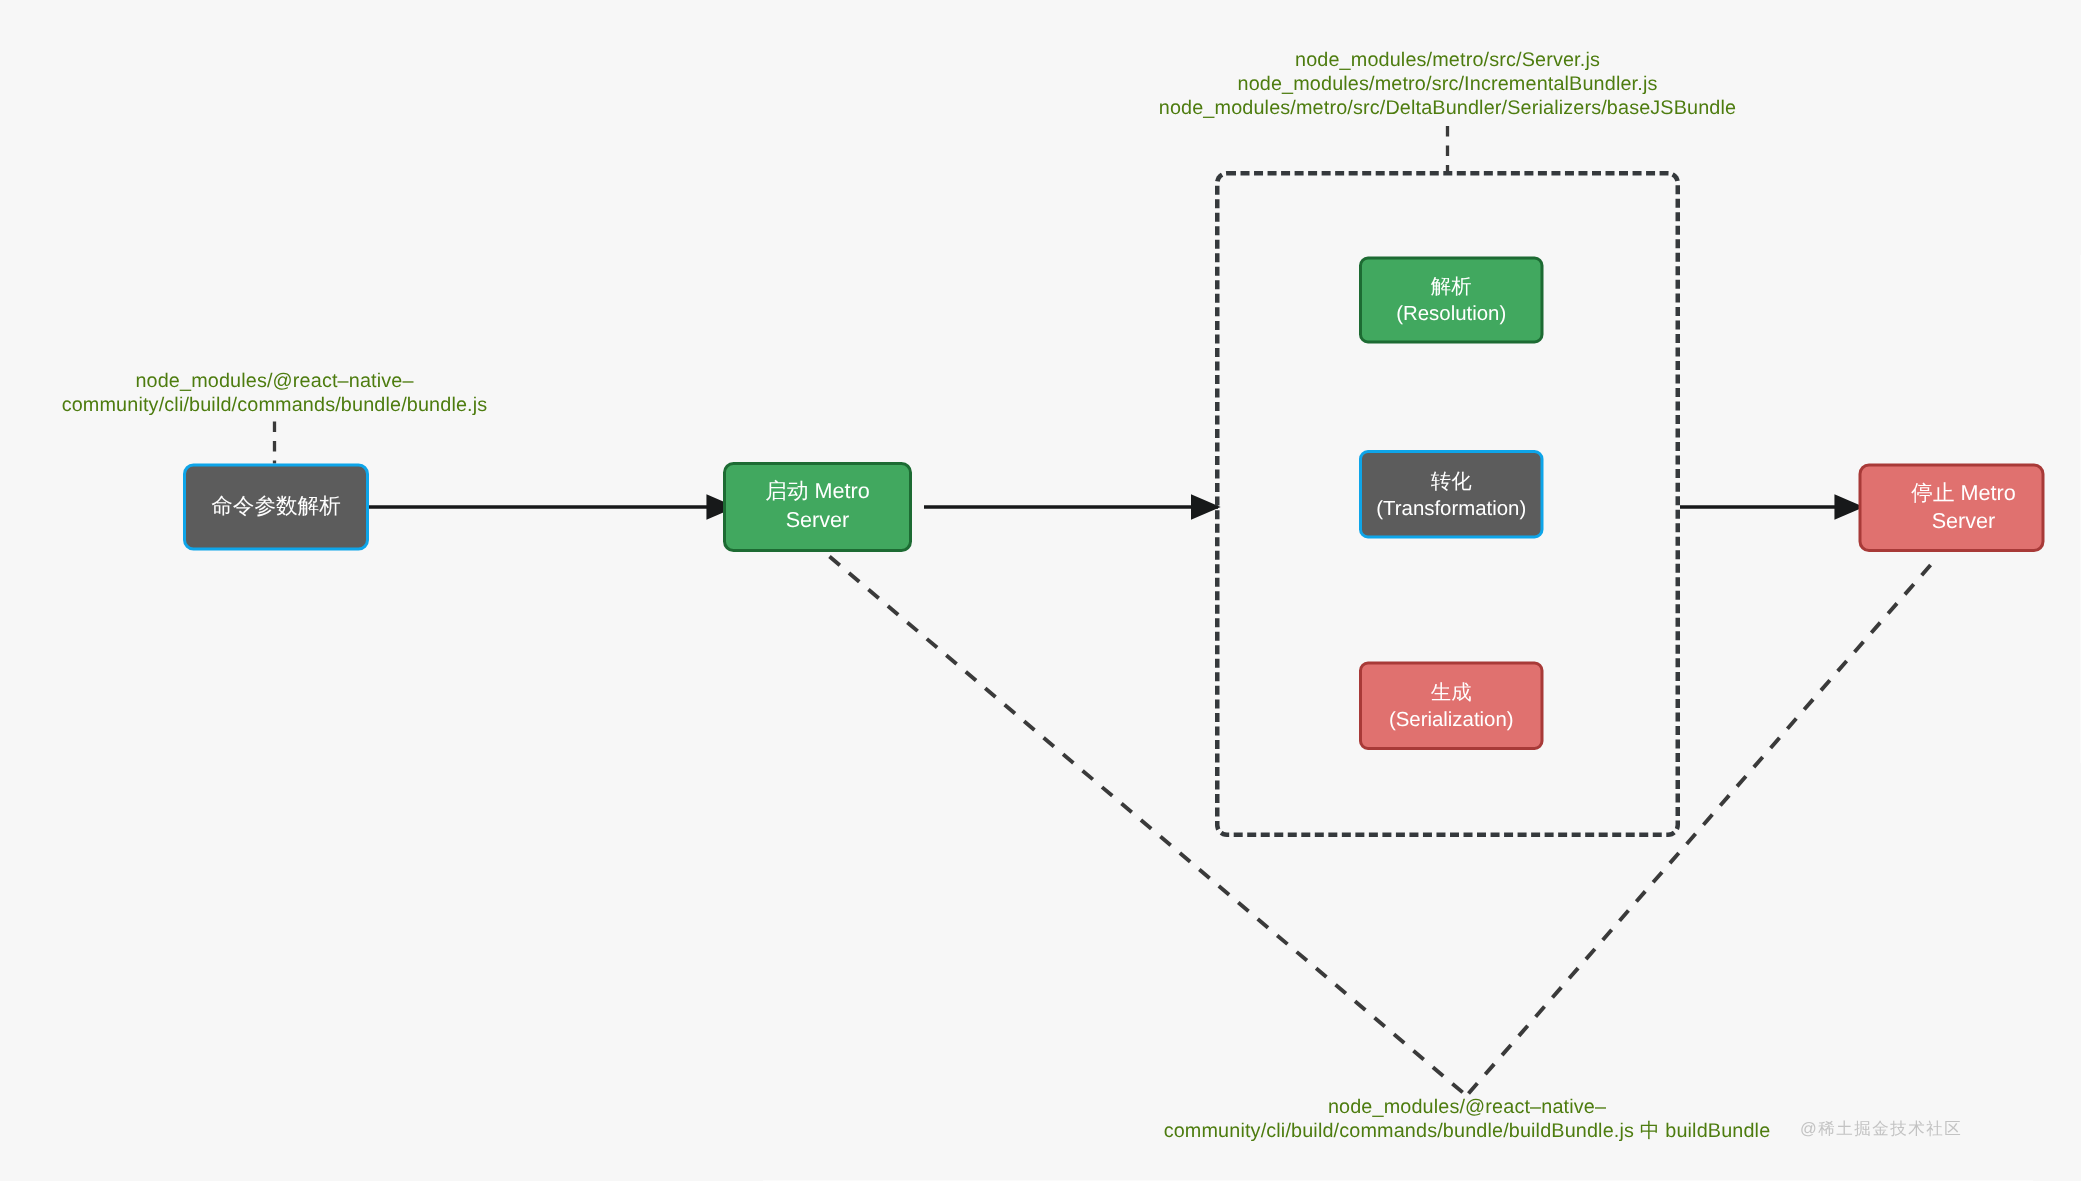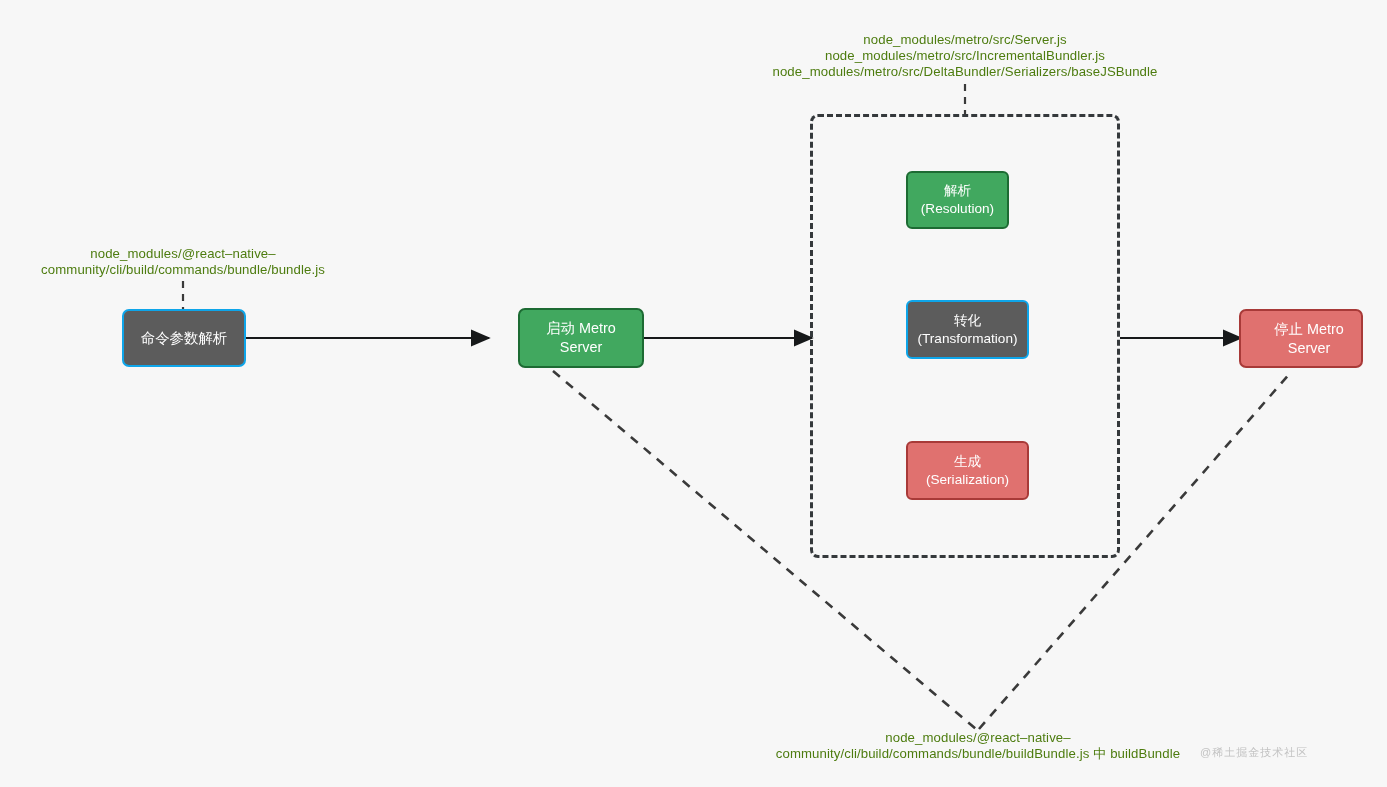--- a/index.html
+++ b/index.html
@@ -124,29 +124,29 @@
   <div class="code-label" style="left:23px; top:246px; width:320px;">node_modules/@react–native–
 community/cli/build/commands/bundle/bundle.js</div>
 
   <div class="code-label" style="left:737px; top:730px; width:482px;">node_modules/@react–native–
 community/cli/build/commands/bundle/buildBundle.js 中 buildBundle</div>
 
   <div class="node gray" style="left:122px; top:309px; width:124px; height:58px;text-align:center;">
     <span>命令参数解析</span>
   </div>
 
-  <div class="node green" style="left:518px; top:308px; width:126px; height:60px;">
+  <div class="node green" style="left:482px; top:308px; width:126px; height:60px;">
     <span>启动 Metro Server</span>
   </div>
 
   <div class="node red" style="left:1239px; top:309px; width:124px; height:59px;padding-left:22px;">
     <span>停止 Metro Server</span>
   </div>
 
-  <div class="node green inner" style="left:906px; top:171px; width:103px; height:58px; white-space:pre-line;">
+  <div class="node green inner" style="left:906px; top:171px; width:123px; height:58px; white-space:pre-line;">
     <span>解析
 (Resolution)</span>
   </div>
 
   <div class="node gray inner" style="left:906px; top:300px; width:123px; height:59px; white-space:pre-line;">
     <span>转化
 (Transformation)</span>
   </div>
 
   <div class="node red inner" style="left:906px; top:441px; width:123px; height:59px; white-space:pre-line;">

